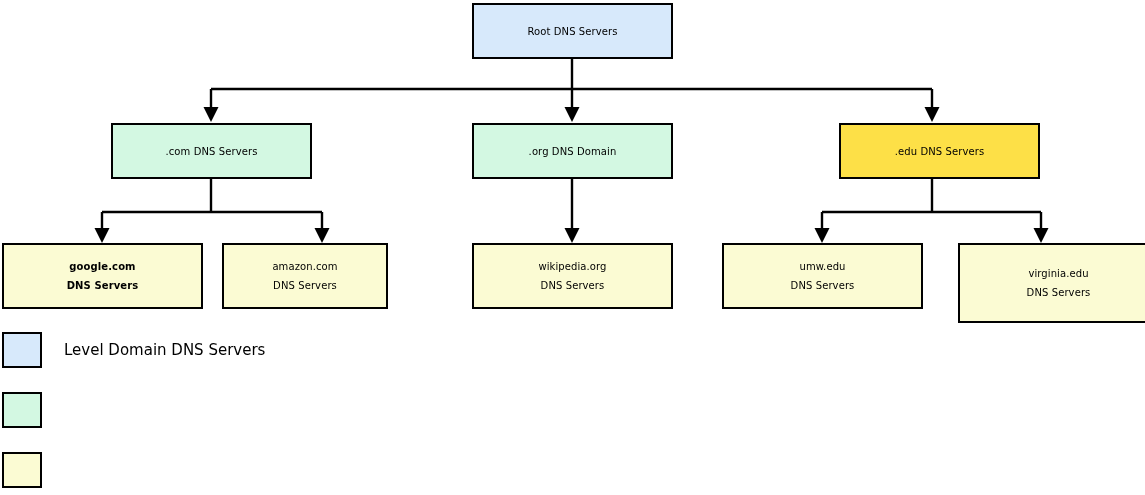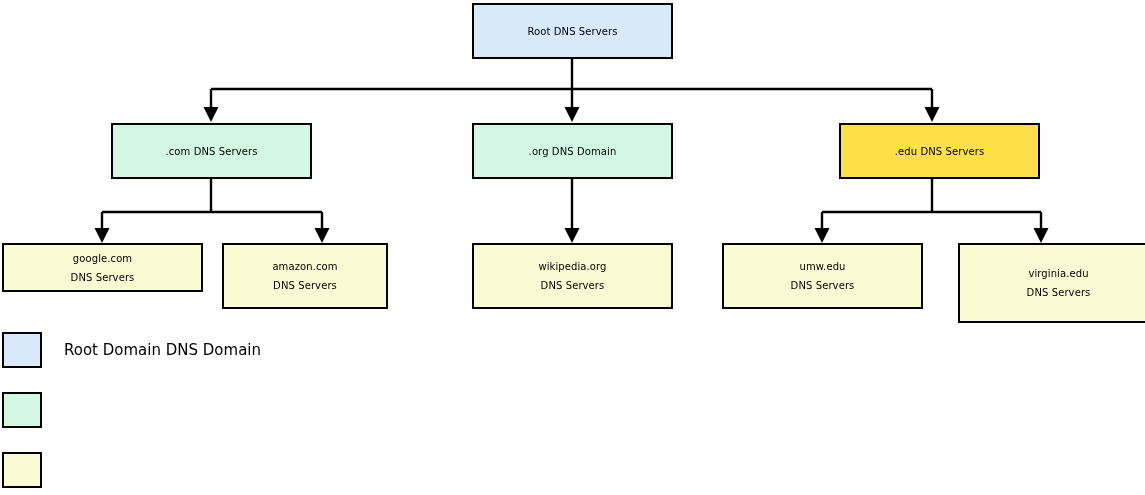--- a/index.html
+++ b/index.html
@@ -132,21 +132,21 @@
   <div class="node" style="left:111px; top:123px; width:201px; height:56px; background:#d3f8e2;">
     <span class="node-label">.com DNS Servers</span>
   </div>
   <div class="node" style="left:472px; top:123px; width:201px; height:56px; background:#d3f8e2;">
     <span class="node-label">.org DNS Domain</span>
   </div>
   <div class="node" style="left:832px; top:123px; width:201px; height:56px; background:#fde047;margin-left:7px;">
     <span class="node-label">.edu DNS Servers</span>
   </div>
 
-  <div class="node" style="left:2px; top:243px; width:201px; height:49px; background:#fbfbd3;">
+  <div class="node" style="left:2px; top:243px; width:201px; height:66px; background:#fbfbd3;font-weight:bold;">
     <span class="node-label">google.com
 DNS Servers</span>
   </div>
   <div class="node" style="left:222px; top:243px; width:166px; height:66px; background:#fbfbd3;">
     <span class="node-label">amazon.com
 DNS Servers</span>
   </div>
   <div class="node" style="left:472px; top:243px; width:201px; height:66px; background:#fbfbd3;">
     <span class="node-label">wikipedia.org
 DNS Servers</span>
@@ -156,21 +156,21 @@
 DNS Servers</span>
   </div>
   <div class="node" style="left:958px; top:243px; width:201px; height:80px; background:#fbfbd3;">
     <span class="node-label">virginia.edu
 DNS Servers</span>
   </div>
 
   <div>
     <div class="legend-row" style="left:2px; top:332px;">
       <span class="legend-swatch" style="background:#d7e9fb;"></span>
-      <span class="legend-text">Root Domain DNS Domain</span>
+      <span class="legend-text">Level Domain DNS Servers</span>
     </div>
     <div class="legend-row" style="left:2px; top:392px;">
       <span class="legend-swatch" style="background:#d3f8e2;"></span>
     </div>
     <div class="legend-row" style="left:2px; top:452px;">
       <span class="legend-swatch" style="background:#fbfbd3;"></span>
     </div>
   </div>
 
 </div>

